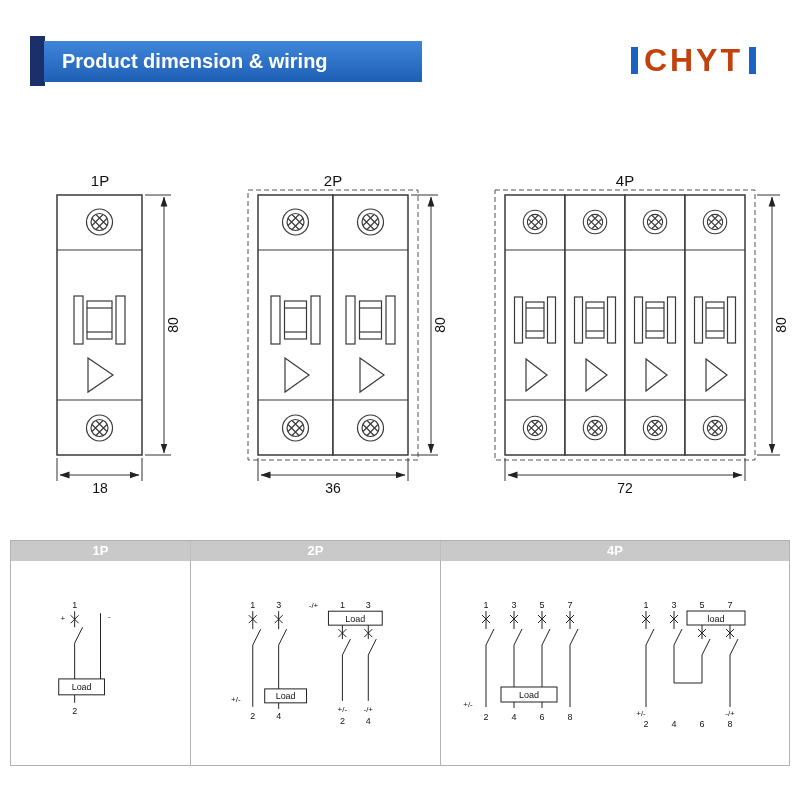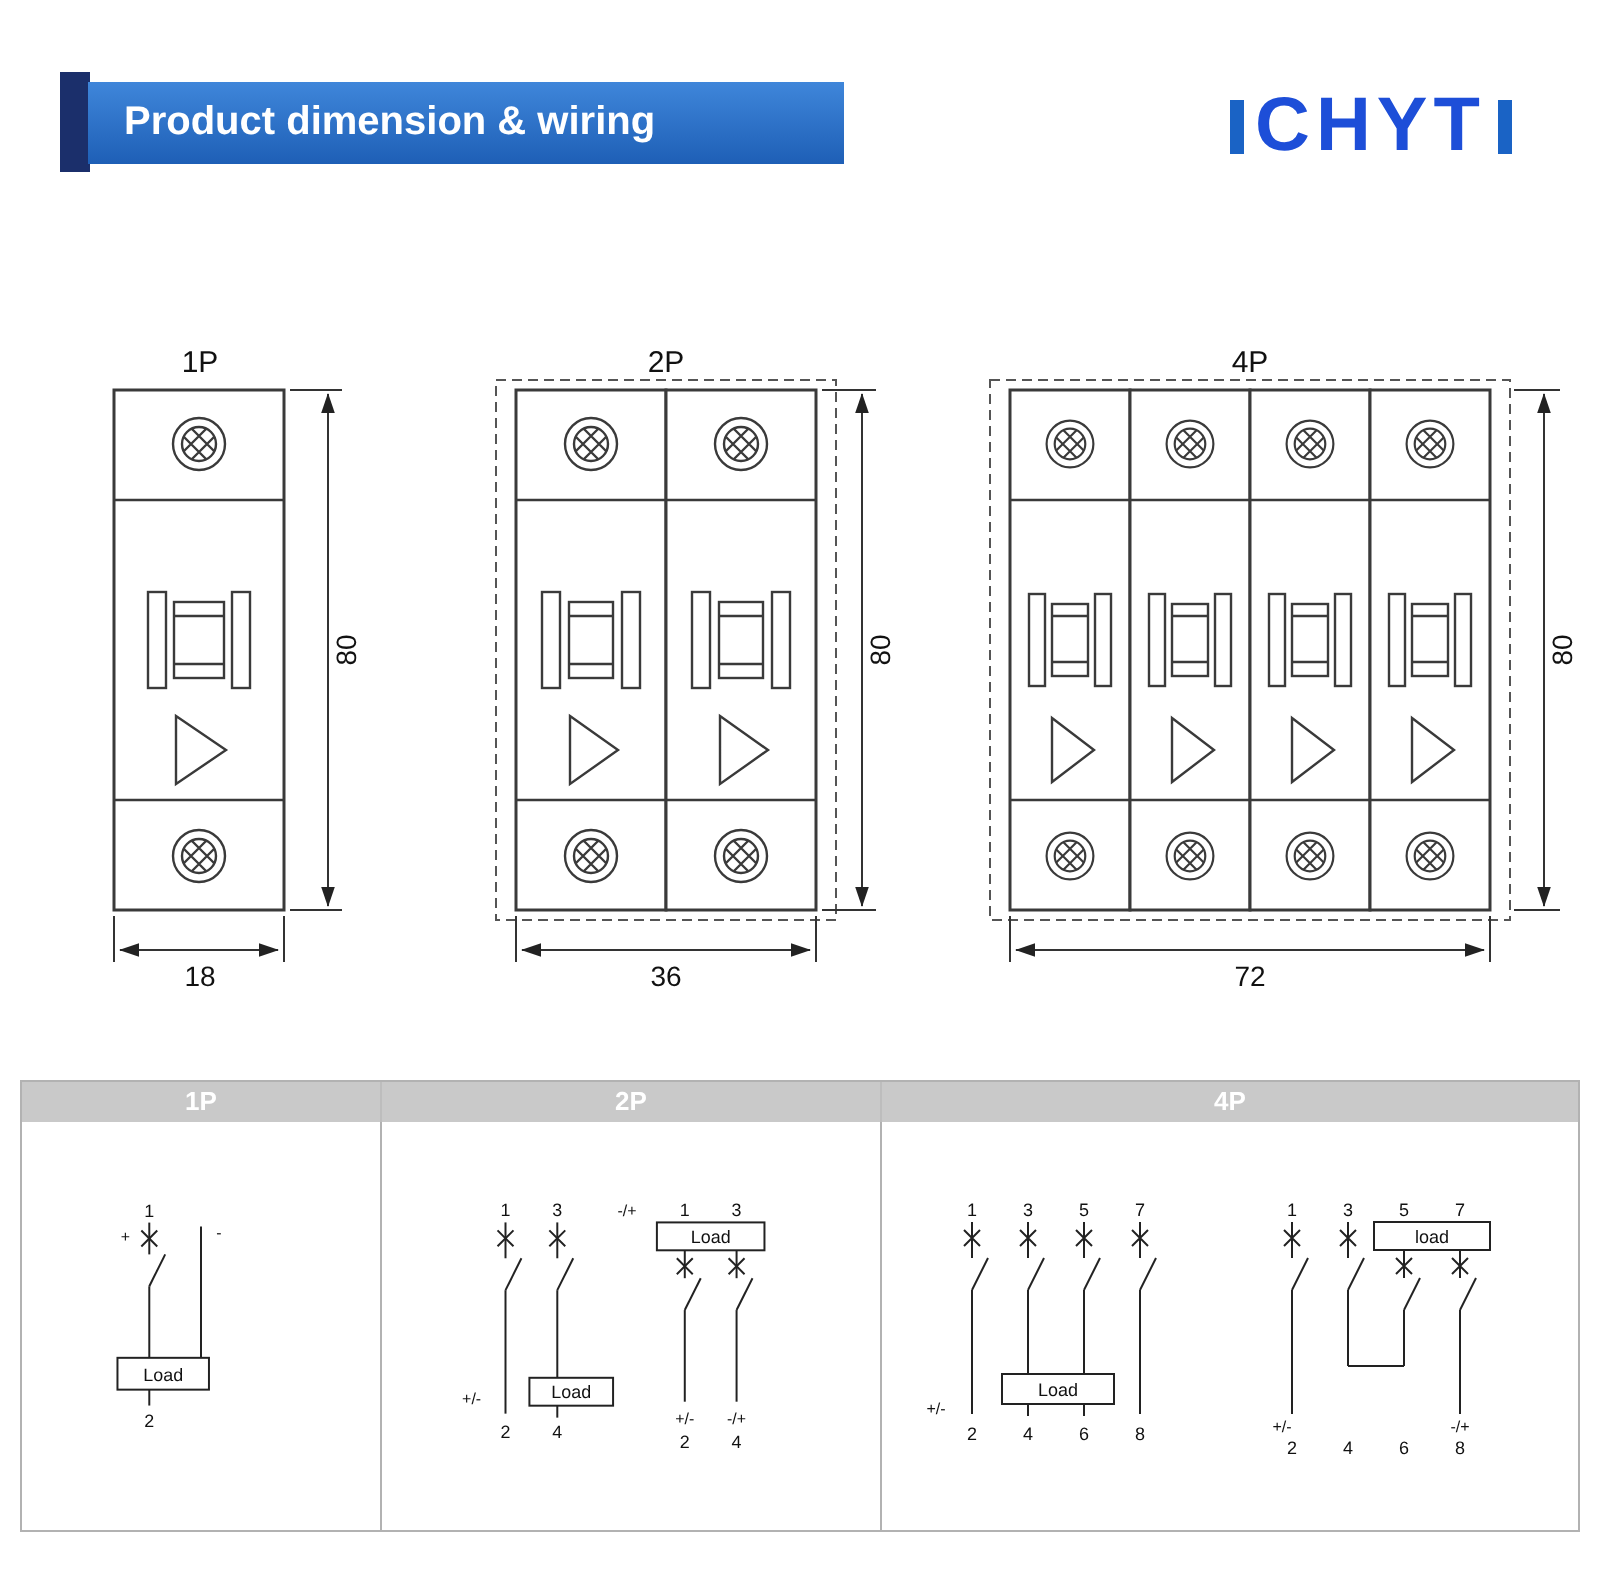--- a/index.html
+++ b/index.html
@@ -7,21 +7,21 @@
   .page { position:relative; width:800px; height:796px; background:#fff; overflow:hidden; }
 
   
   .hdr-accent { position:absolute; left:30px; top:36px; width:15px; height:50px; background:#1b2f6b; }
   .hdr-banner { position:absolute; left:44px; top:41px; width:378px; height:41px;
                 background:linear-gradient(180deg,#3f86da,#1e5fb6);
                 display:flex; align-items:center; padding-left:18px; }
   .hdr-banner h1 { color:#fff; font-size:20px; font-weight:bold; }
   .logo { position:absolute; right:44px; top:44px; display:flex; align-items:center; gap:6px; }
   .logo .lbar { width:7px; height:27px; background:#1a63c5; }
-  .logo .ltext { color:#1d4ed8; font-size:38px; font-weight:800; letter-spacing:3px; line-height:1; }
+  .logo .ltext { color:#c2410c; font-size:32px; font-weight:800; letter-spacing:3px; line-height:1; }
 
   
   .drawings { position:absolute; left:0; top:150px; width:800px; height:360px; }
   .ptitle { font-size:15px; fill:#111; }
   .dimtxt { font-size:14px; fill:#111; }
 
   
   .wtable { position:absolute; left:10px; top:540px; width:780px; border:1px solid #b2b2b2; background:#fff; }
   .thead { display:flex; height:20px; background:#c9c9c9; }
   .th { color:#fff; font-weight:bold; font-size:13px; text-align:center; line-height:20px; border-right:1px solid #bdbdbd; }

